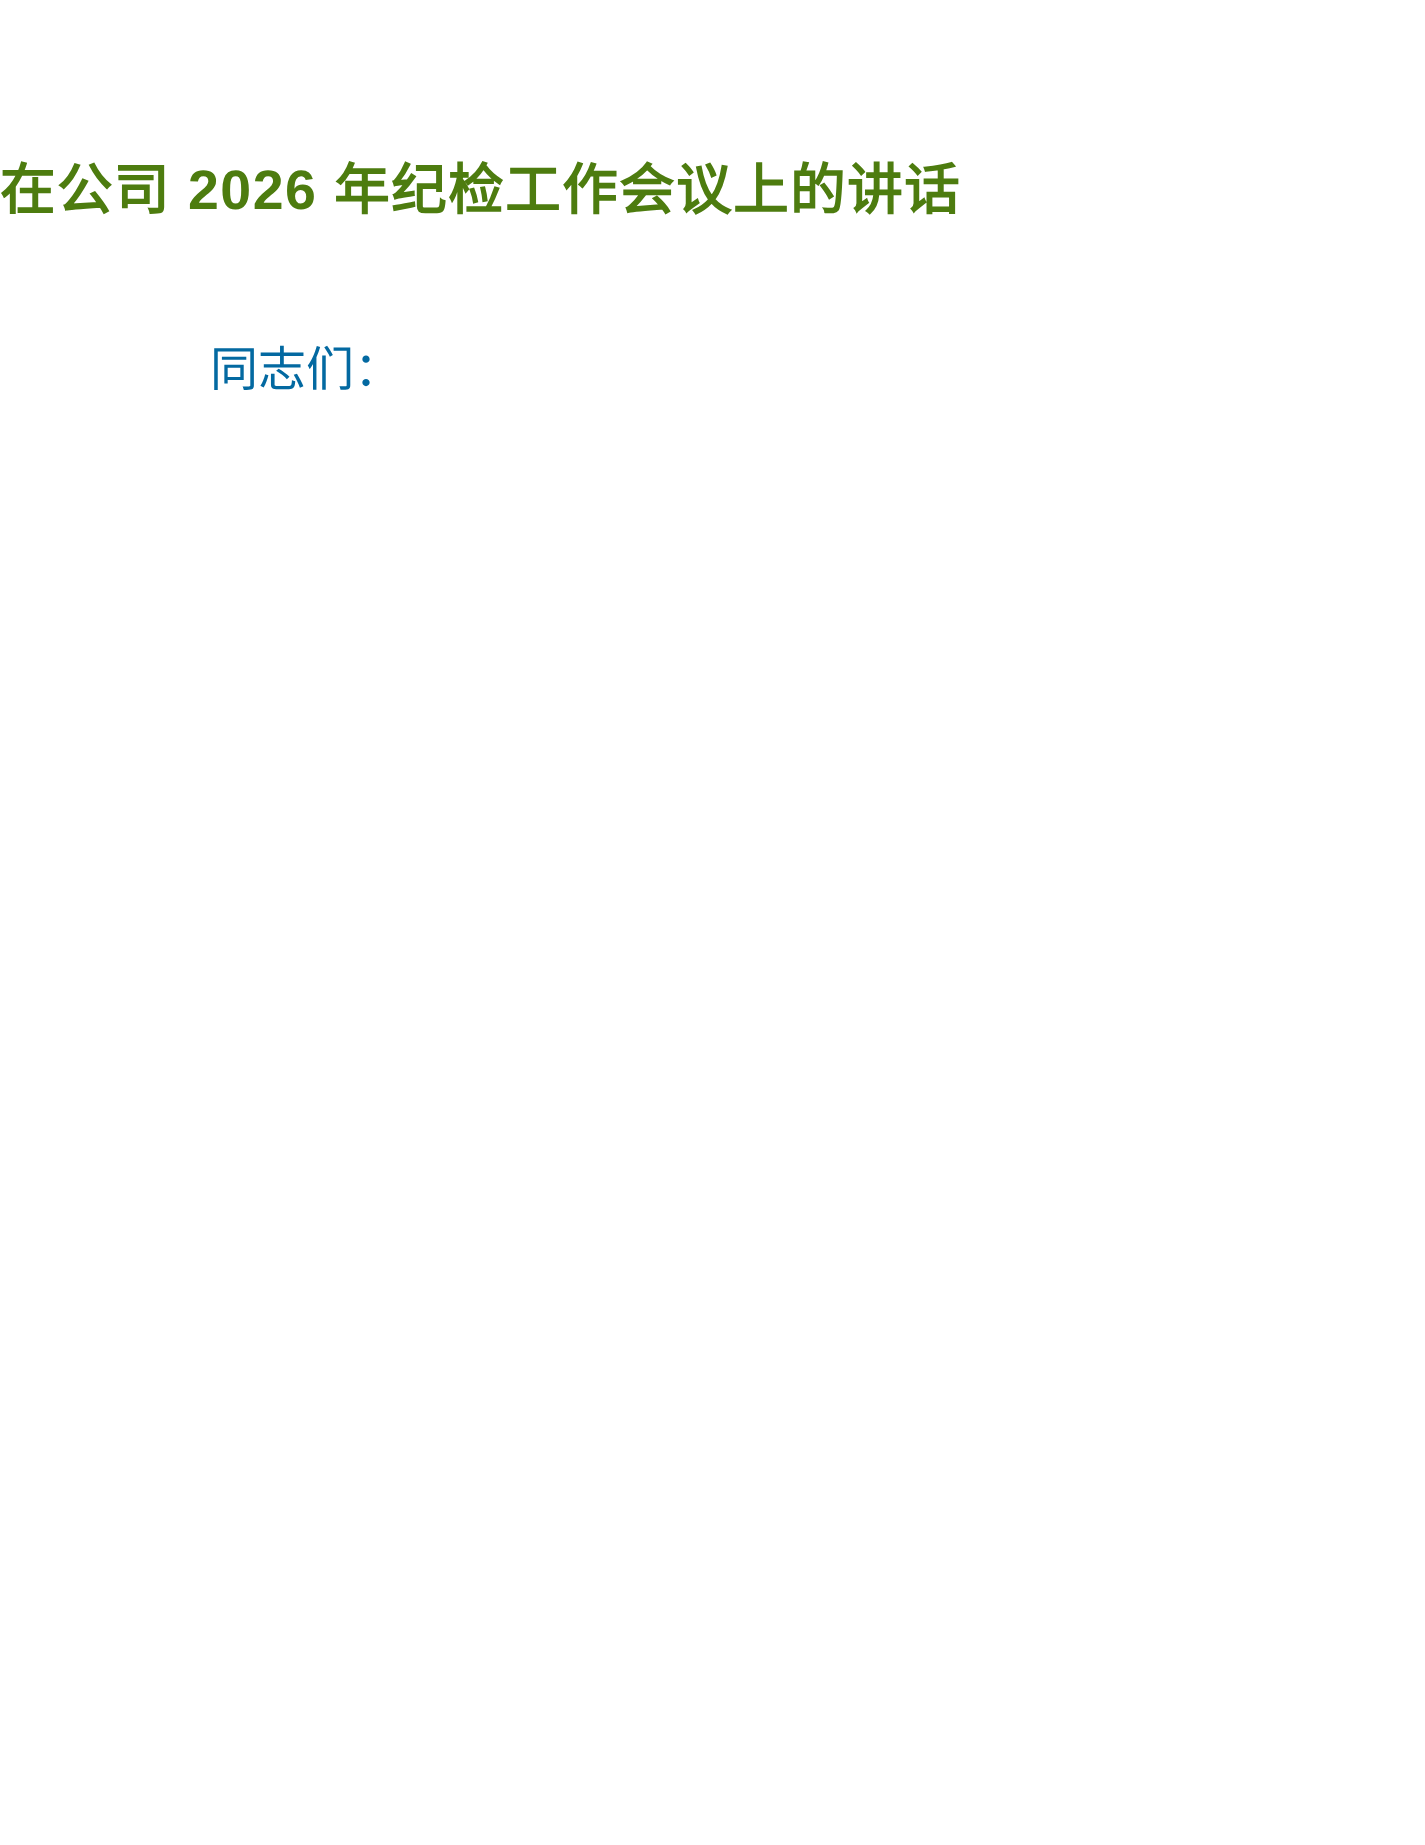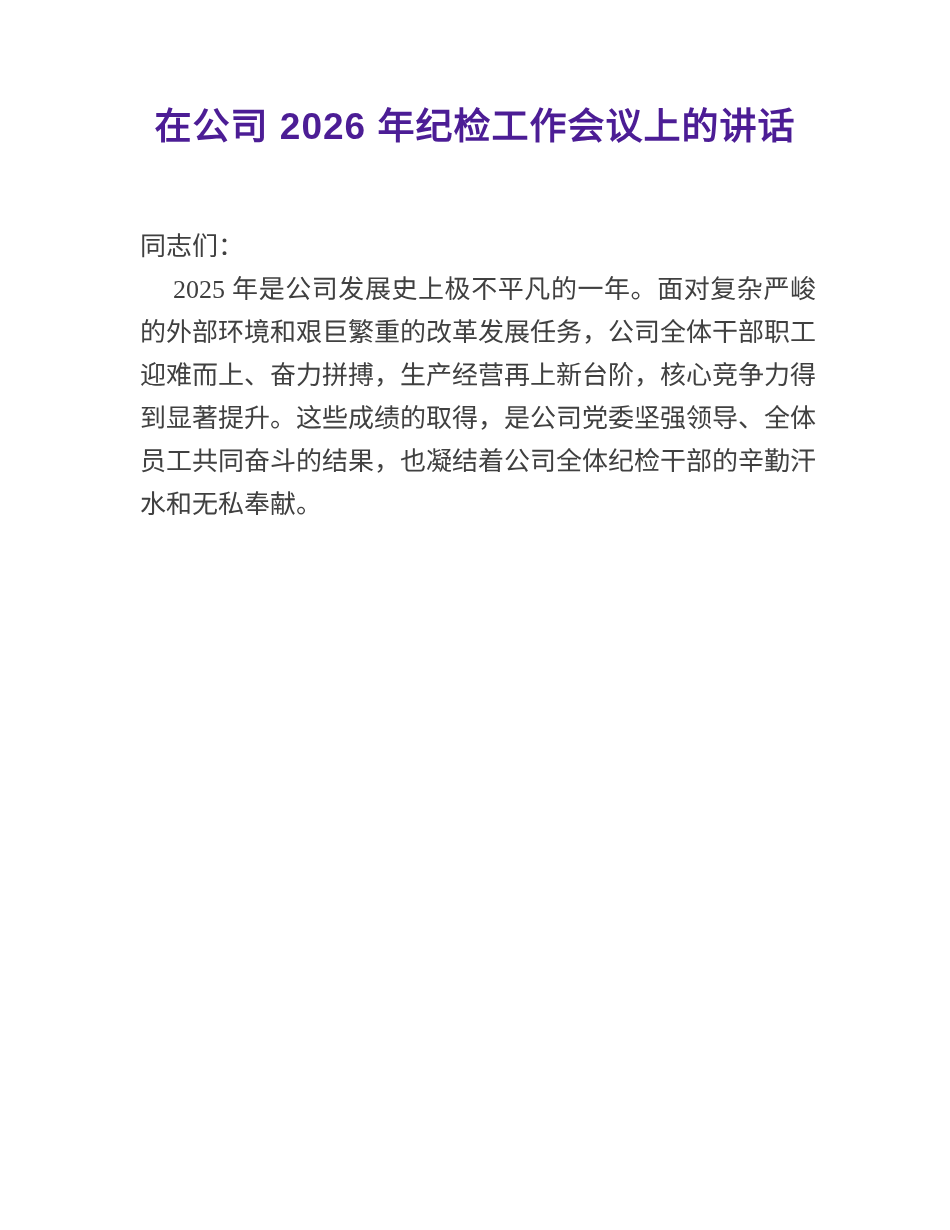--- a/index.html
+++ b/index.html
@@ -11,34 +11,33 @@
     width: 950px;
     height: 1230px;
     background: #ffffff;
     overflow: hidden;
     position: relative;
     box-sizing: border-box;
   }
   .doc-title {
     margin: 98px 0 0 0;
     padding: 0;
-    text-align: center;
     font-family: "Liberation Sans", "DejaVu Sans", sans-serif;
     font-size: 37px;
     font-weight: 700;
     line-height: 58px;
-    color: #4c1d95;
+    color: #4d7c0f;
     letter-spacing: 1px;
   }
   .doc-body {
     margin: 69px 134px 0 140px;
     font-family: "Liberation Serif", "DejaVu Serif", serif;
-    font-size: 26px;
+    font-size: 32px;
     line-height: 43px;
-    color: #404040;
+    color: #0369a1;
     text-align: justify;
     text-justify: inter-ideograph;
   }
   .doc-body p {
     margin: 0;
     padding: 0;
     text-indent: 33px;
   }
   .doc-body p.salutation {
     text-indent: 0;
@@ -48,16 +47,15 @@
 <body>
 
 <div class="page">
   <h1 class="doc-title">在公司 2026 年纪检工作会议上的讲话</h1>
 
   <div class="doc-body">
     <p class="salutation">同志们：</p>
 
 
 
-    <p class="para">2025 年是公司发展史上极不平凡的一年。面对复杂严峻的外部环境和艰巨繁重的改革发展任务，公司全体干部职工迎难而上、奋力拼搏，生产经营再上新台阶，核心竞争力得到显著提升。这些成绩的取得，是公司党委坚强领导、全体员工共同奋斗的结果，也凝结着公司全体纪检干部的辛勤汗水和无私奉献。</p>
 
   </div>
 </div>
 
 </body></html>

